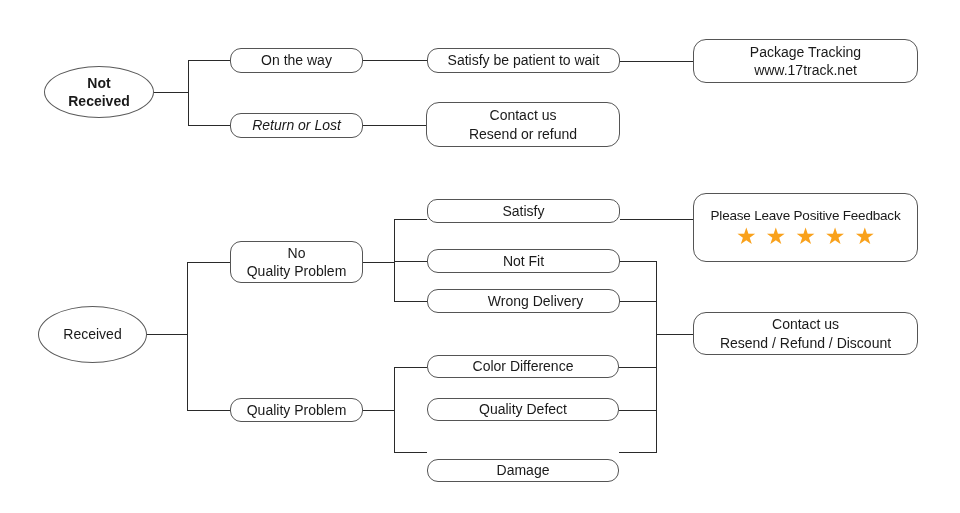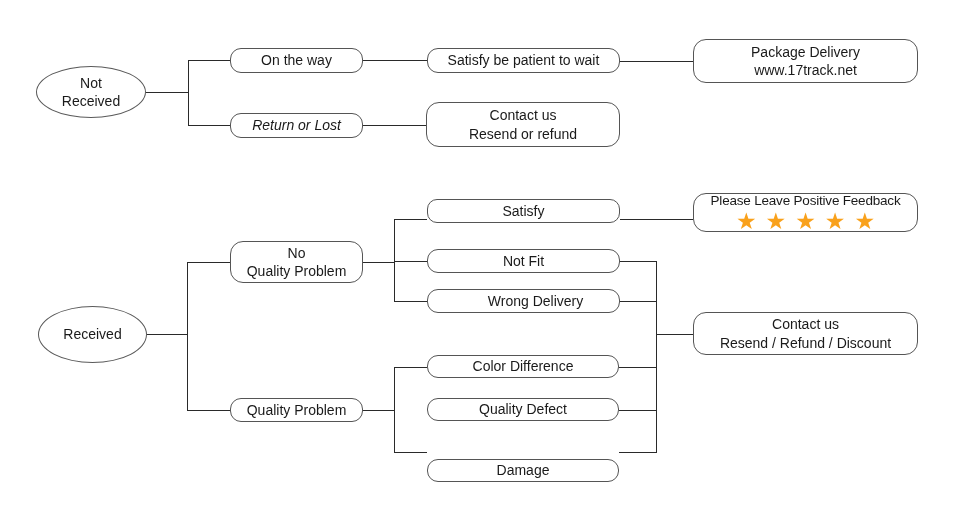--- a/index.html
+++ b/index.html
@@ -62,30 +62,30 @@
     letter-spacing: 9px;
     text-indent: 9px;
     white-space: nowrap;
   }
 </style>
 </head>
 <body>
 
 <div id="canvas" style="--star-color: #F9A11B; --box-border: #555555; --line-color: #2a2a2a; --text-color: #1a1a1a;">
 
-  <div class="node ellipse" style="left:36px; top:66px; width:110px; height:52px;">Not
+  <div class="node ellipse" style="left:44px; top:66px; width:110px; height:52px;font-weight:bold;">Not
 Received</div>
 
   <div class="node ellipse" style="left:38px; top:306px; width:109px; height:57px;">Received</div>
 
   <div class="node rect" style="left:230px; top:48px; width:133px; height:25px;">On the way</div>
 
   <div class="node rect" style="left:230px; top:113px; width:133px; height:25px;font-style:italic;">Return or Lost</div>
 
-  <div class="node rect" style="left:230px; top:241px; width:133px; height:42px;border-radius:13px;">No
+  <div class="node rect" style="left:230px; top:241px; width:133px; height:42px;">No
 Quality Problem</div>
 
   <div class="node rect" style="left:230px; top:398px; width:133px; height:24px;">Quality Problem</div>
 
   <div class="node rect" style="left:427px; top:48px; width:193px; height:25px;">Satisfy be patient to wait</div>
 
   <div class="node rect" style="left:426px; top:102px; width:194px; height:45px; border-radius:13px;">Contact us
 Resend or refund</div>
 
   <div class="node rect" style="left:427px; top:199px; width:193px; height:24px;border-radius:10px;">Satisfy</div>
@@ -93,24 +93,24 @@
   <div class="node rect" style="left:427px; top:249px; width:193px; height:24px;">Not Fit</div>
 
   <div class="node rect" style="left:427px; top:289px; width:193px; height:24px;padding-left:24px;">Wrong Delivery</div>
 
   <div class="node rect" style="left:427px; top:355px; width:192px; height:23px;">Color Difference</div>
 
   <div class="node rect" style="left:427px; top:398px; width:192px; height:23px;">Quality Defect</div>
 
   <div class="node rect" style="left:427px; top:440px; width:192px; height:23px;margin-top:19px;">Damage</div>
 
-  <div class="node rect" style="left:693px; top:39px; width:225px; height:44px; border-radius:13px;">Package Delivery
+  <div class="node rect" style="left:693px; top:39px; width:225px; height:44px; border-radius:13px;">Package Tracking
 www.17track.net</div>
 
-  <div class="node rect feedback-box" style="left:693px; top:193px; width:225px; height:39px; border-radius:13px;">
+  <div class="node rect feedback-box" style="left:693px; top:193px; width:225px; height:69px; border-radius:13px;">
     <div class="feedback-title">Please Leave Positive Feedback</div>
     <div class="stars">★★★★★</div>
   </div>
 
   <div class="node rect" style="left:693px; top:312px; width:225px; height:43px; border-radius:13px;">Contact us
 Resend / Refund / Discount</div>
 
   <div class="hl" style="left:145px; top:92px; width:43px;"></div>
   <div class="vl" style="left:188px; top:60px; height:66px;"></div>
   <div class="hl" style="left:188px; top:60px; width:42px;"></div>

